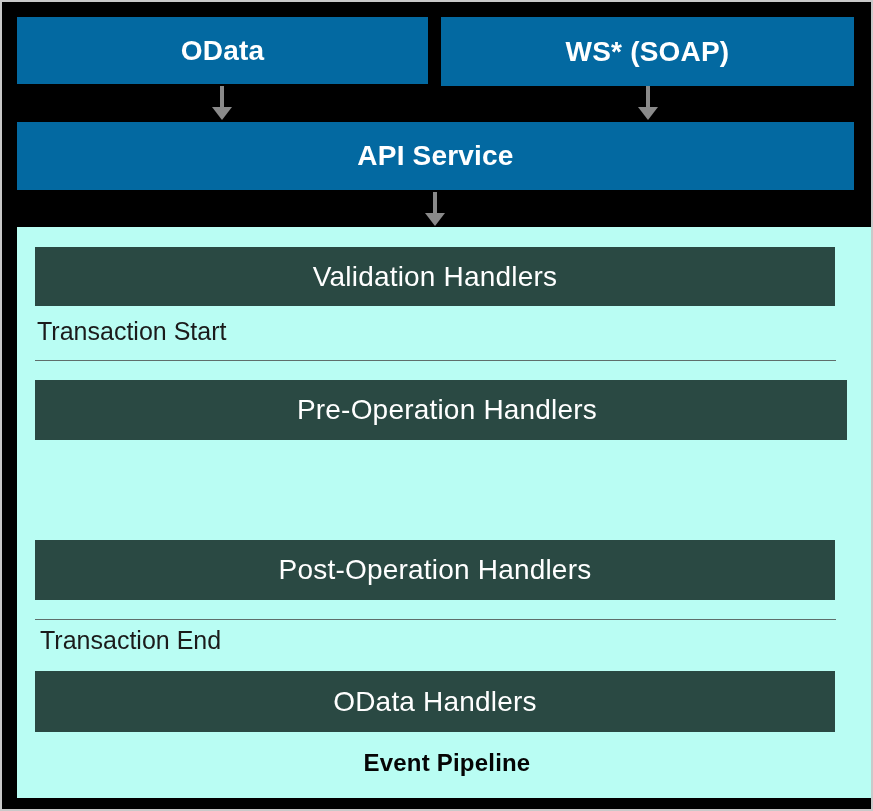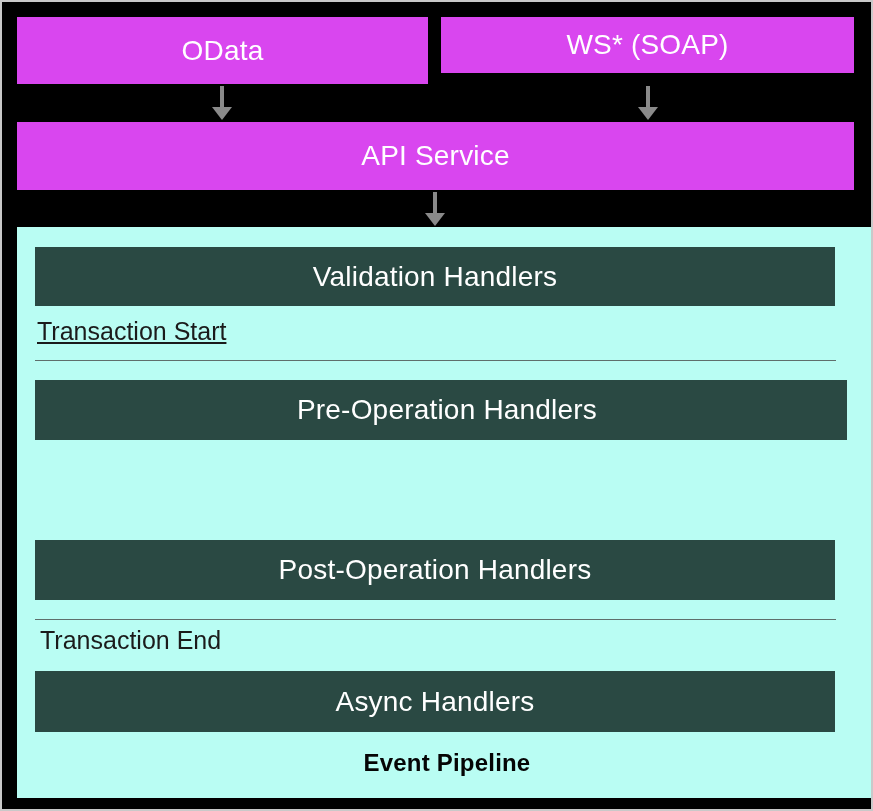--- a/index.html
+++ b/index.html
@@ -20,26 +20,26 @@
   .box {
     position: absolute;
     display: flex;
     align-items: center;
     justify-content: center;
     color: #ffffff;
     font-size: 28px;
     line-height: 1;
     letter-spacing: 0.2px;
   }
-  .teal { background: #d946ef; }
+  .teal { background: #0369a1; font-weight: bold; }
   .darkslate { background: #2a4943; }
 
   
   .src-odata { left: 15px; top: 15px; width: 411px; height: 67px; }
-  .src-ws    { left: 439px; top: 15px; width: 413px; height: 56px; }
+  .src-ws    { left: 439px; top: 15px; width: 413px; height: 69px; }
 
   
   .api { left: 15px; top: 120px; width: 837px; height: 68px; }
 
   
   .arrow { position: absolute; width: 20px; }
   .arrow .stem { width: 4px; height: 21px; background: #8a8a8a; margin: 0 auto; }
   .arrow .head {
     width: 0; height: 0; margin: 0 auto;
     border-left: 10px solid transparent;
@@ -75,21 +75,21 @@
   .stage-postop     { top: 313px; height: 60px; }
   .stage-async      { top: 444px; height: 61px; }
 
   .tx-label {
     position: absolute;
     color: #1b1b1b;
     font-size: 25px;
     line-height: 1.2;
     white-space: nowrap;
   }
-  .tx-start { left: 20px; top: 89px; text-decoration: underline; }
+  .tx-start { left: 20px; top: 89px; }
   .tx-end   { left: 23px; top: 398px; }
 
   .divider {
     position: absolute;
     left: 18px;
     width: 801px;
     height: 0;
     border-top: 1px solid #5f6e6b;
   }
   .divider-start { top: 133px; }
@@ -152,20 +152,20 @@
 
 
     <div class="stage darkslate stage-postop">
       <span>Post-Operation Handlers</span>
     </div>
 
     <div class="divider divider-end"></div>
     <div class="tx-label tx-end">Transaction End</div>
 
     <div class="stage darkslate stage-async">
-      <span>Async Handlers</span>
+      <span>OData Handlers</span>
     </div>
 
     <div class="pipeline-title">Event Pipeline</div>
 
   </div>
 
 </div>
 
 </body></html>

